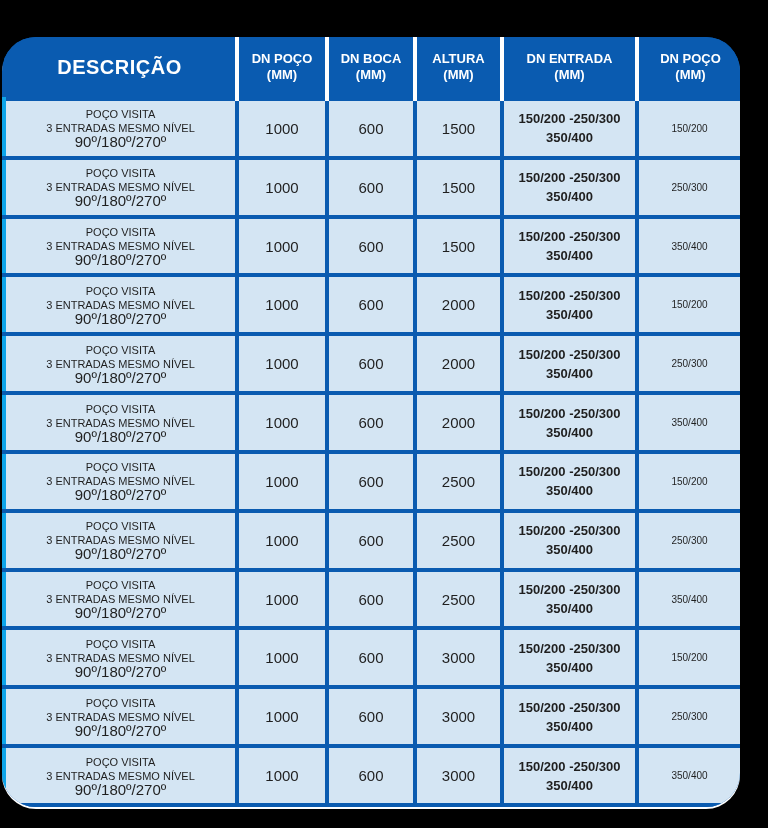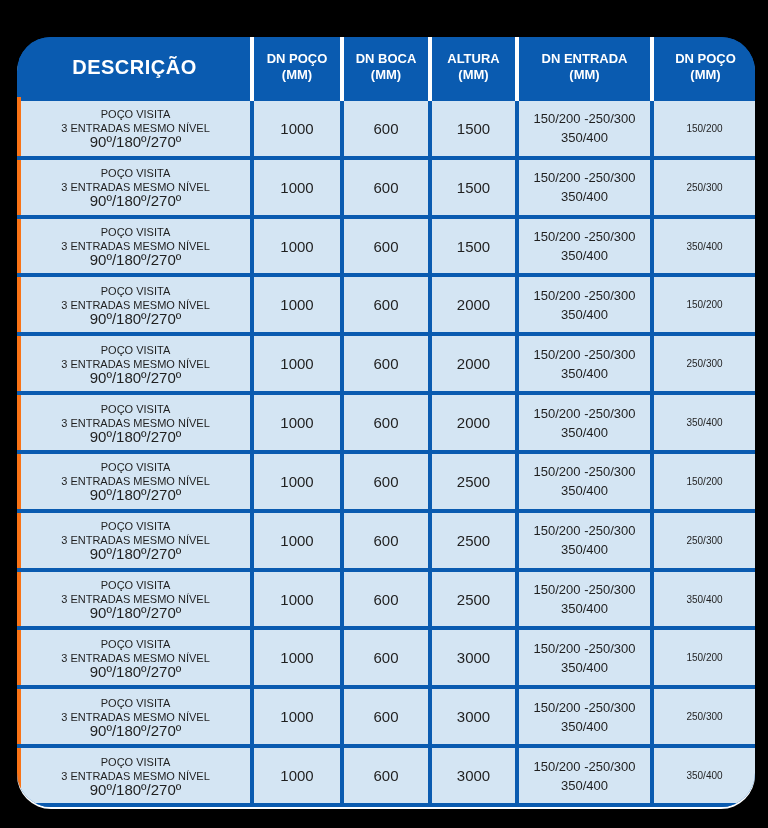--- a/index.html
+++ b/index.html
@@ -9,21 +9,21 @@
     }
     body {
       width: 768px;
       height: 828px;
       position: relative;
       overflow: hidden;
       font-family: "Liberation Sans", "DejaVu Sans", sans-serif;
     }
     .table-card {
       position: absolute;
-      left: 17px;
+      left: 2px;
       top: 37px;
       width: 738px;
       height: 770px;
       background: #0a5bb0;
       border-radius: 34px 34px 34px 34px;
       overflow: hidden;
       box-shadow: 0 2px 0 #ffffff;
     }
     table {
       border-collapse: collapse;
@@ -53,21 +53,21 @@
     td {
       background: #d4e5f3;
       color: #1f1f1f;
       text-align: center;
       vertical-align: middle;
       border: 4px solid #0a5bb0;
       padding: 0;
       font-size: 15px;
     }
     td:first-child {
-      border-left: 4px solid #f97316;
+      border-left: 4px solid #0ea5e9;
     }
     td:last-child {
       border-right: 4px solid #0a5bb0;
     }
     tr:last-child td {
       border-bottom: 4px solid #0a5bb0;
     }
     .desc-title {
       display: block;
       font-size: 11px;
@@ -80,21 +80,21 @@
     }
     .desc-angles {
       display: block;
       font-size: 15px;
       line-height: 14px;
     }
     .entrada {
       font-size: 13px;
       line-height: 19px;
     }
-    .entrada span { display: block; }
+    .entrada span { display: block; font-weight: bold; }
     .saida { font-size: 10px; }
   </style>
 </head>
 <body>
 
 <div class="table-card">
   <table>
     <colgroup>
       <col style="width:233px">
       <col style="width:90px">

